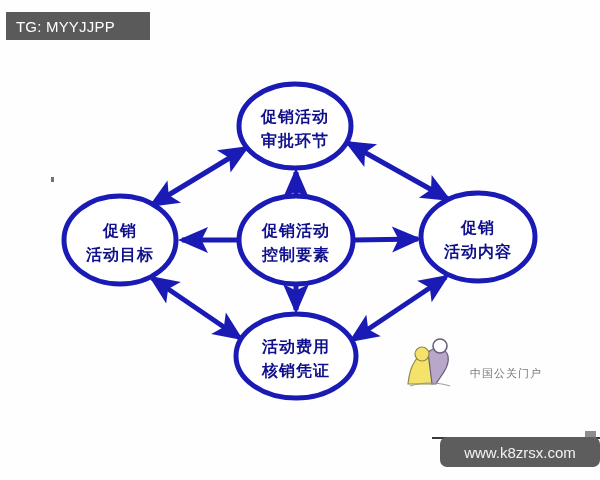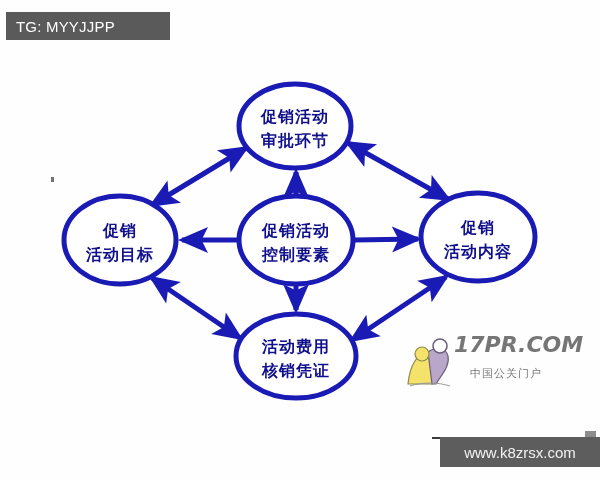--- a/index.html
+++ b/index.html
@@ -19,21 +19,21 @@
     height: 480px;
     background: #fefefe;
     overflow: hidden;
   }
 
   
   #tg-badge {
     position: absolute;
     left: 6px;
     top: 12px;
-    width: 164px;
+    width: 144px;
     height: 28px;
     background: #5a5a5a;
     color: #ffffff;
     font-size: 15px;
     letter-spacing: 0.2px;
     display: flex;
     align-items: center;
     padding-left: 10px;
     box-sizing: border-box;
     white-space: nowrap;
@@ -47,20 +47,21 @@
     width: 160px;
     height: 30px;
     background: #5d5d5d;
     color: #f2f2f2;
     font-size: 15px;
     display: flex;
     align-items: center;
     justify-content: center;
     box-sizing: border-box;
     white-space: nowrap;
+    border-radius: 7px;
   }
   #url-rule {
     position: absolute;
     left: 432px;
     top: 437px;
     width: 168px;
     height: 2px;
     background: #3a3a3a;
   }
   #url-nub {
@@ -202,21 +203,20 @@
   </svg>
 
   <div id="logo">
     <svg width="60" height="58" viewBox="0 0 60 58" style="position:absolute;left:2px;top:4px;">
       <path d="M6,50 C8,30 16,20 26,18 L34,26 L30,50 Z" fill="#f5e26a" stroke="#8b8b4a" stroke-width="1.2"></path>
       <path d="M26,18 C34,12 44,14 46,22 C48,32 40,40 34,50 L30,50 Z" fill="#b8a7c9" stroke="#6a5f7a" stroke-width="1.2"></path>
       <circle cx="20" cy="20" r="7" fill="#f5e26a" stroke="#8b8b4a" stroke-width="1.2"></circle>
       <circle cx="38" cy="12" r="7" fill="#ffffff" stroke="#6a5f7a" stroke-width="1.6"></circle>
       <path d="M8,52 C20,48 36,48 48,52" fill="none" stroke="#9a9a9a" stroke-width="1"></path>
     </svg>
-    <div id="logo-text">17PR.COM</div>
     <div id="logo-sub">中国公关门户</div>
   </div>
 
   <div id="speck"></div>
 
   <div id="url-rule"></div>
   <div id="url-nub"></div>
   <div id="url-badge">
     <span>www.k8zrsx.com</span>
   </div>

